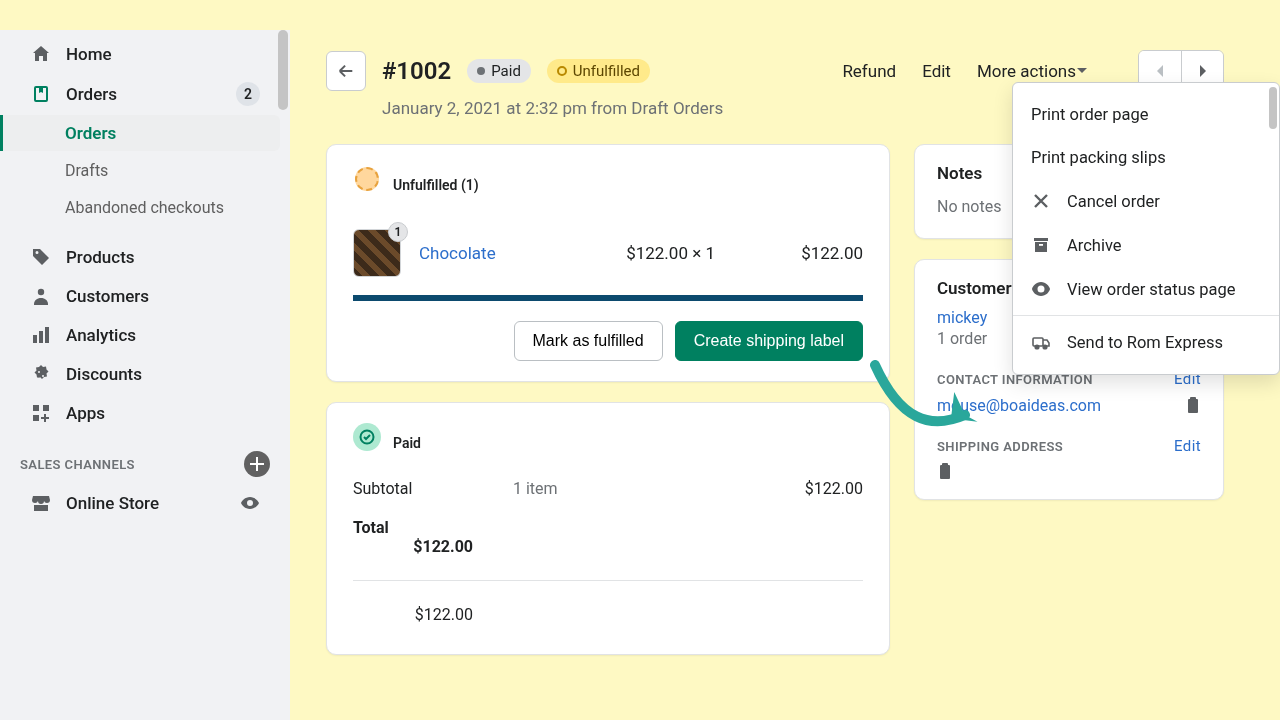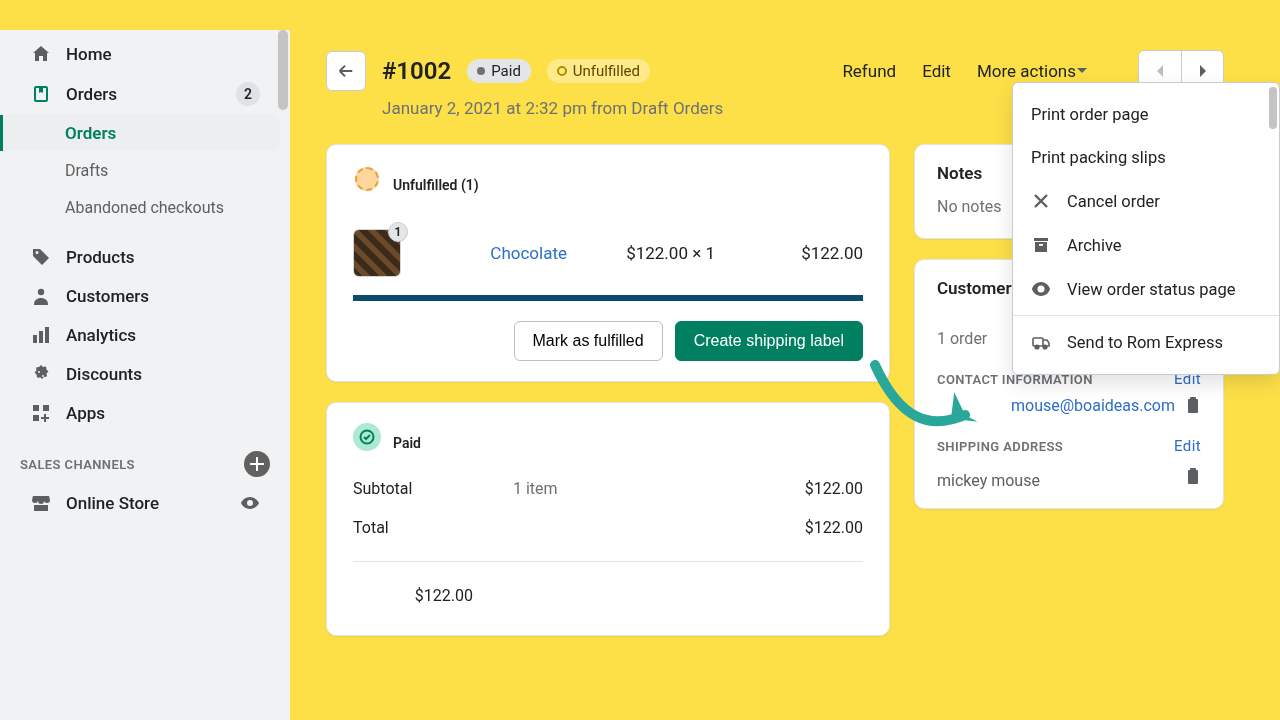--- a/index.html
+++ b/index.html
@@ -1,17 +1,17 @@
 <!DOCTYPE html>
 <html><head>
 <meta charset="utf-8">
 <style>
   * { box-sizing: border-box; margin: 0; padding: 0; }
   html, body { width: 1280px; height: 720px; font-family: -apple-system, "Segoe UI", Roboto, sans-serif; background: #fff; overflow: hidden; color: #202223; }
-  .viewport { width: 1280px; height: 720px; display: flex; background: #fde047; padding-top: 30px; }
+  .viewport { width: 1280px; height: 720px; display: flex; background: #fef9c3; padding-top: 30px; }
   
   .sidebar { width: 290px; min-width: 290px; background: #f1f2f4; padding: 4px 0 0 0; height: 100%; position: relative; }
   .sidebar-scroll { position: absolute; right: 0; top: 0; width: 14px; height: 100%; background: transparent; }
   .sidebar-scroll::before { content:""; position:absolute; top:0; right:2px; width:10px; height:80px; background:#c4c4c4; border-radius:5px; }
   .nav-item { display: flex; align-items: center; padding: 8px 20px; font-size: 17px; color: #202223; cursor: pointer; border-radius: 6px; margin: 1px 10px; gap: 14px; }
   .nav-item.top { font-weight: 500; }
   .nav-item .icon { width: 22px; height: 22px; display:flex; align-items:center; justify-content:center; }
   .nav-item.active { background: #edeeef; color: #008060; font-weight: 600; border-left: 3px solid #008060; border-radius: 0 6px 6px 0; margin-left:0; padding-left: 62px; }
   .nav-sub { padding-left: 65px; font-size: 16px; color: #5f5f5f; padding-top:9px; padding-bottom:9px; cursor:pointer; }
   .nav-item .badge { margin-left: auto; background: #dfe3e8; border-radius: 12px; min-width: 24px; height: 24px; display: flex; align-items:center; justify-content:center; font-size: 14px; font-weight:600; }
@@ -42,32 +42,32 @@
   .right-col { width: 310px; display:flex; flex-direction:column; gap: 20px; }
   .card { background:#fff; border-radius: 10px; padding: 20px 26px; box-shadow: 0 1px 2px rgba(0,0,0,.06); border:1px solid #e1e3e5; }
   .card-head { display:flex; align-items:flex-end; gap:12px; font-size:14px; font-weight:600; margin-bottom: 18px; }
   .status-icon { width:28px; height:28px; border-radius:50%; display:flex; align-items:center; justify-content:center; }
   .status-icon.unful { background:#ffd79d; border:2px dashed #e8a23d; width:24px; height:24px; }
   .wrap-unful { width:28px; height:28px; border-radius:50%; display:flex; align-items:center; justify-content:center; }
   .status-icon.paid { background:#aee9d1; color:#008060; }
   .line-item { display:flex; align-items:center; gap:18px; padding: 18px 0; }
   .thumb { width:48px; height:48px; background: repeating-linear-gradient(45deg,#3c2a1a,#3c2a1a 6px,#6b4a2a 6px,#6b4a2a 12px); border:1px solid #d2d5d8; border-radius:6px; position:relative; }
   .thumb .count { position:absolute; top:-8px; right:-8px; background:#e4e5e7; border-radius:10px; min-width:20px; height:20px; display:flex; align-items:center; justify-content:center; font-size:12px; font-weight:600; border:1px solid #c9cccf; }
-  .link { color:#2c6ecb; cursor:pointer;text-align:right; }
+  .link { color:#2c6ecb; cursor:pointer; }
   .line-item .name { flex:1; font-size:17px; }
   .line-item .unit, .line-item .total { font-size:17px; color:#202223; width:130px; text-align:right; }
   .card-actions { display:flex; justify-content:flex-end; gap:12px; border-top:6px solid #0c4a6e; padding-top:20px; }
   .btn { padding: 10px 18px; border-radius:6px; font-size:16px; cursor:pointer; border:1px solid #babfc3; background:#fff; }
   .btn.primary { background:#008060; color:#fff; border-color:#008060; font-weight:500; }
 
   .totals-row { display:flex; padding: 10px 0; font-size:16px; }
   .totals-row .lab { width: 160px; }
   .totals-row .mid { flex:1; color:#6d7175; }
   .totals-row .val { width:120px; text-align:right; }
-  .totals-row.bold { font-weight:400; }
+  .totals-row.bold { font-weight:700;flex-direction:column; }
   .divider { border-top:1px solid #e1e3e5; margin: 14px 0; }
 
   .right-col .card { padding: 18px 22px; }
   .sect-title { font-size:13px; font-weight:600; letter-spacing:.4px; color:#6d7175; display:flex; align-items:center; }
   .sect-title .edit { margin-left:auto; color:#2c6ecb; font-weight:400; font-size:15px; cursor:pointer; }
   .muted { color:#6d7175; font-size:16px; margin-top:8px; }
   .right-col h4 { font-size:17px; margin-bottom:6px; font-weight:600; }
 
   
   .dropdown { position:absolute; top: 52px; right: 0px; width: 268px; background:#fff; border:1px solid #c9cccf; border-radius:6px; box-shadow: 0 8px 20px rgba(0,0,0,.12); padding: 10px 0; z-index: 50; }
@@ -297,21 +297,20 @@
                 </svg>
             </span>
           </div>
 
           <div style="height:22px"></div>
           <div class="sect-title">
             <span>SHIPPING ADDRESS</span>
             <span class="edit">Edit</span>
           </div>
           <div style="display:flex; align-items:center; margin-top:8px; gap:10px;">
-            <span class="muted" style="color:#5c5f62; flex:1;">mickey mouse</span>
             <span>
               <svg width="16" height="18" viewBox="0 0 16 18" fill="#5c5f62">
                   <rect x="3" y="2" width="10" height="14" rx="1"></rect>
                   <rect x="5" y="0" width="6" height="3" rx="1"></rect>
                 </svg>
             </span>
           </div>
         </div>
       </div>
     </div>

